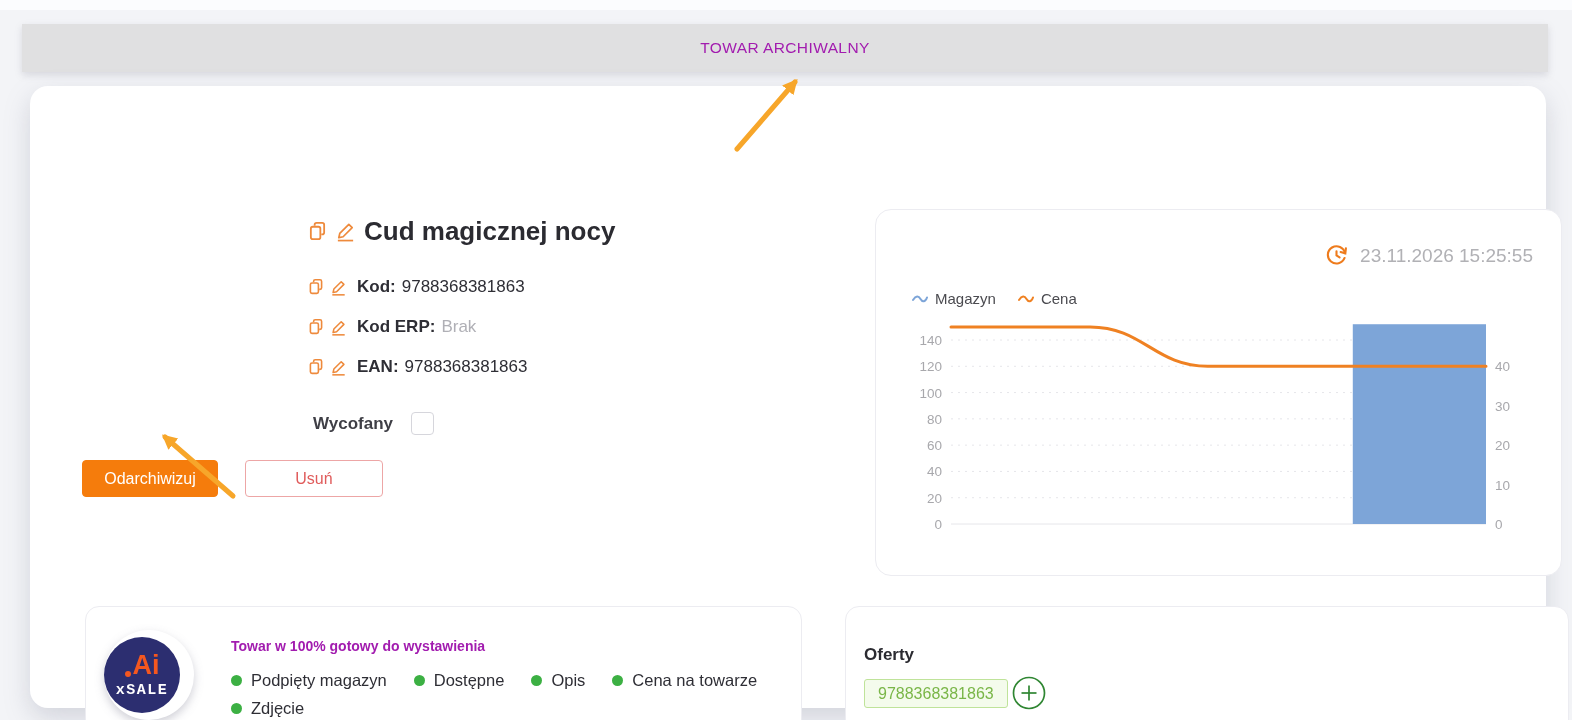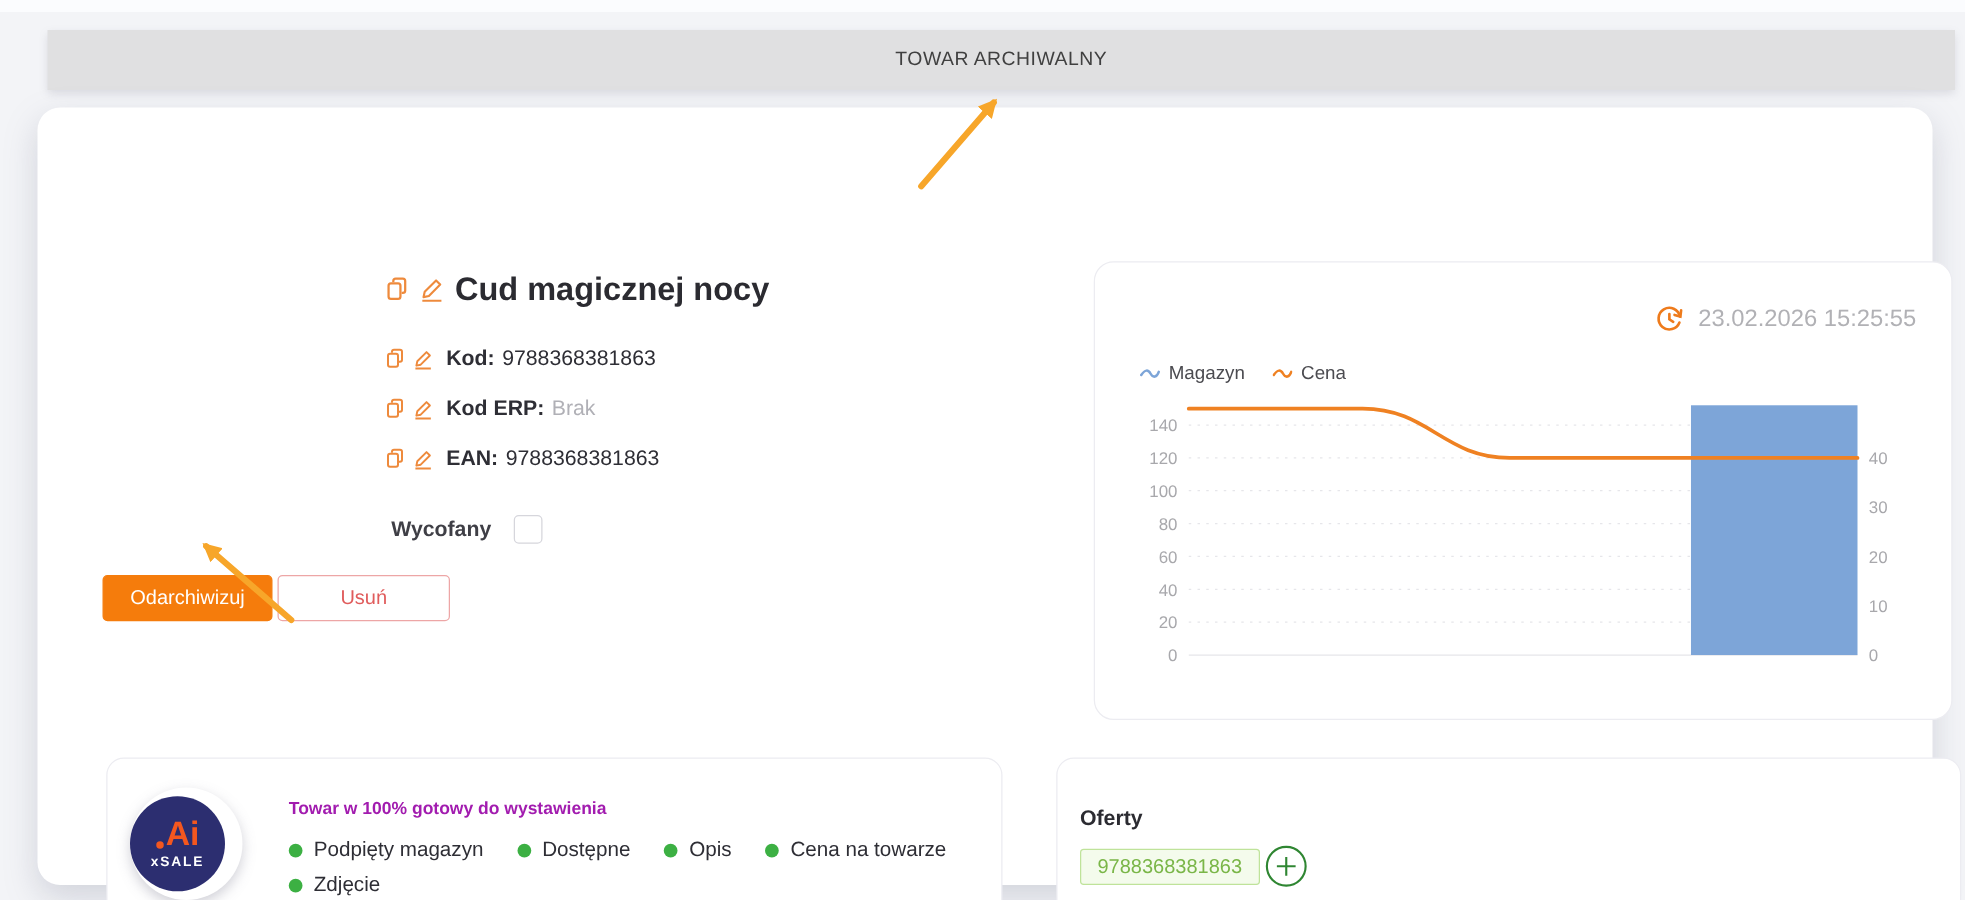--- a/index.html
+++ b/index.html
@@ -6,23 +6,23 @@
   body{
     width:1572px;height:720px;overflow:hidden;position:relative;
     font-family:"Liberation Sans","DejaVu Sans",sans-serif;
     background:linear-gradient(180deg,#fbfcfe 0,#fbfcfe 10px,#f3f4f7 10px);
     color:#2e2e35;
   }
   svg{font-family:"Liberation Sans","DejaVu Sans",sans-serif;}
 
   
   .banner{
-    position:absolute;left:38px;top:24px;width:1526px;height:48px;
+    position:absolute;left:22px;top:24px;width:1526px;height:48px;
     background:#e0e0e1;display:flex;align-items:center;justify-content:center;
-    font-size:15.5px;letter-spacing:.4px;color:#404040;
+    font-size:15.5px;letter-spacing:.4px;color:#a21caf;
     box-shadow:0 3px 7px rgba(120,120,135,.22);
   }
 
   
   .main-card{
     position:absolute;left:30px;top:86px;width:1516px;height:622px;
     background:#fff;border-radius:18px;
     box-shadow:0 10px 26px rgba(125,130,150,.28);
   }
 
@@ -68,42 +68,42 @@
 
   
   .withdrawn-row{position:absolute;left:283px;top:326px;display:flex;align-items:center;gap:18px;}
   .withdrawn-label{font-size:17px;font-weight:700;color:#3f3f46;}
   .checkbox{width:21px;height:21px;border:1px solid #d6d6dc;border-radius:4px;background:#fff;display:inline-block;cursor:pointer;}
 
   
   .btn{position:absolute;top:374px;height:37px;border-radius:4px;font-size:16px;cursor:pointer;
     display:flex;align-items:center;justify-content:center;}
   .btn-unarchive{left:52px;width:136px;background:#f57c0c;border:1px solid #f57c0c;color:#fff;}
-  .btn-delete{left:192px;width:138px;background:#fff;border:1px solid #eda6a6;color:#e05c5c;}
+  .btn-delete{left:215px;width:138px;background:#fff;border:1px solid #eda6a6;color:#e05c5c;}
 
   
   .chart-card{position:absolute;left:845px;top:123px;width:685px;height:365px;
     background:#fff;border:1px solid #ececf1;border-radius:16px;}
   .chart-time{position:absolute;right:28px;top:34px;display:flex;align-items:center;gap:12px;}
   .chart-time-text{font-size:19px;color:#b1b1b5;}
   .chart-legend{position:absolute;left:36px;top:80px;display:flex;align-items:center;gap:22px;}
   .legend-item{display:flex;align-items:center;gap:7px;font-size:15px;color:#4b4b50;cursor:pointer;}
   #chart-svg{position:absolute;left:17px;top:104px;}
 
   
   .ready-card{position:absolute;left:55px;top:520px;width:715px;height:133px;
     background:#fff;border:1px solid #ececf1;border-radius:14px;}
   .xsale-badge{position:absolute;left:18px;top:23px;width:90px;height:90px;border-radius:50%;
     background:#fff;box-shadow:0 4px 10px rgba(120,120,140,.35);
     display:flex;align-items:center;justify-content:flex-start;}
   .xsale-inner{width:76px;height:76px;border-radius:50%;background:#2c2e70;
     display:flex;flex-direction:column;align-items:center;justify-content:center;}
   .xsale-ai{color:#f4571f;font-size:27px;font-weight:700;line-height:1;display:flex;align-items:flex-end;}
   .ai-dot{width:6px;height:6px;border-radius:50%;background:#f4571f;margin:0 2px 2px 0;display:inline-block;}
-  .xsale-name{color:#fff;font-size:11px;font-weight:700;letter-spacing:1.5px;margin-top:3px;}
+  .xsale-name{color:#fff;font-size:15px;font-weight:700;letter-spacing:1.5px;margin-top:3px;font-family:Liberation Mono, monospace;}
   .ready-title{position:absolute;left:145px;top:31px;font-size:14px;font-weight:700;color:#a21caf;}
   .ready-list{position:absolute;left:145px;top:64px;width:558px;display:flex;flex-wrap:wrap;
     column-gap:27px;row-gap:9px;font-size:16.5px;color:#2e2e35;}
   .ready-item{display:flex;align-items:center;gap:9px;}
   .green-dot{width:11px;height:11px;border-radius:50%;background:#3cb043;display:inline-block;}
 
   
   .offers-card{position:absolute;left:815px;top:520px;width:722px;height:133px;
     background:#fff;border:1px solid #ececf1;border-radius:14px;}
   .offers-title{position:absolute;left:18px;top:38px;font-size:17px;font-weight:700;color:#2b2b31;}
@@ -202,21 +202,21 @@
 
   <div class="chart-card">
     <div class="chart-time">
       <span style="display:inline-flex;">
         <svg width="23" height="23" viewBox="0 0 24 24" fill="none" stroke="#ee7b1c" stroke-width="2.2" stroke-linecap="round">
           <path d="M20.4 14.6 A9 9 0 1 1 20.8 9.5"></path>
           <path d="M21.8 4.5 l-0.6 5.2 -4.9 -1.4" fill="none"></path>
           <path d="M12 7.5 V12 l3.2 2"></path>
         </svg>
       </span>
-      <span class="chart-time-text">23.02.2026 15:25:55</span>
+      <span class="chart-time-text">23.11.2026 15:25:55</span>
     </div>
     <div class="chart-legend">
       <span class="legend-item">
         <svg width="16" height="10" viewBox="0 0 16 10" fill="none">
           <path d="M1 6 C4 1.5 6.5 1.5 8.5 5 S 13.5 8 15 3.5" stroke-width="2" stroke-linecap="round" stroke="#7da5d8"></path>
         </svg>
         <span>Magazyn</span>
       </span>
       <span class="legend-item">
         <svg width="16" height="10" viewBox="0 0 16 10" fill="none">

